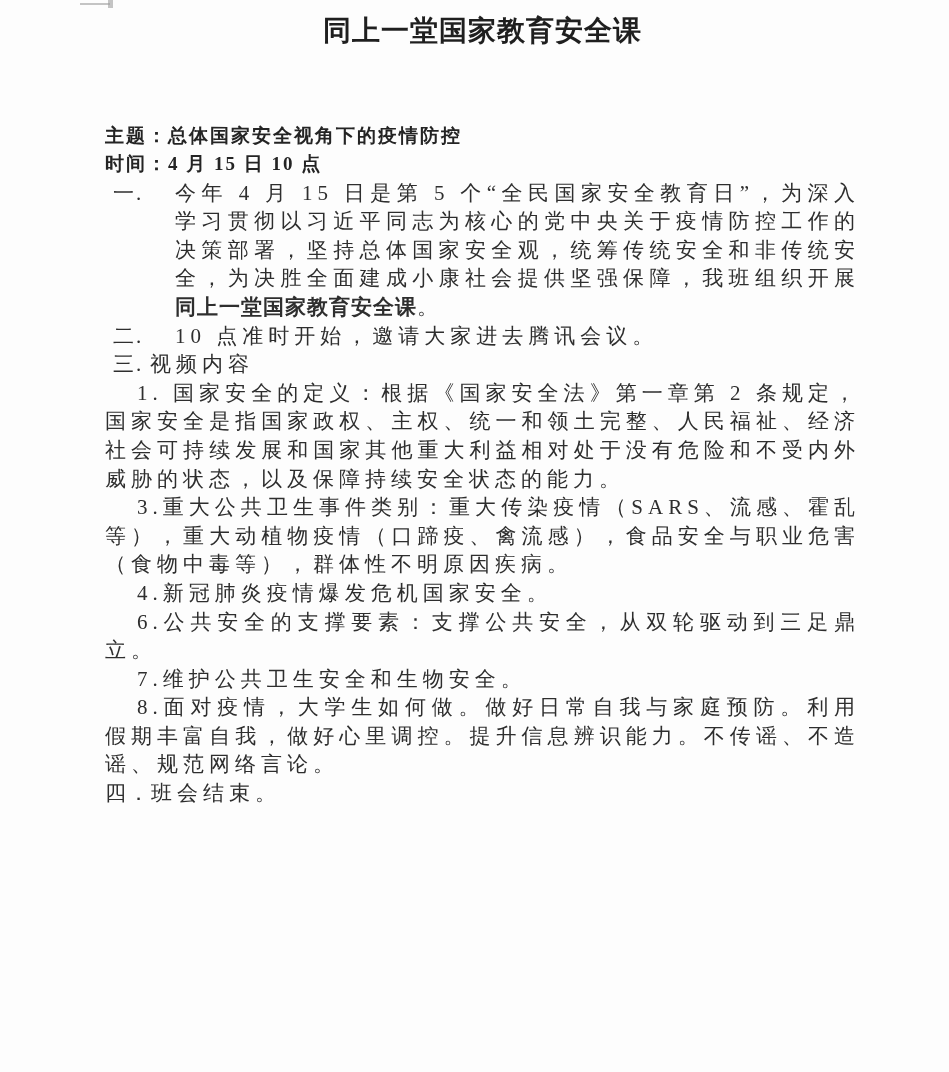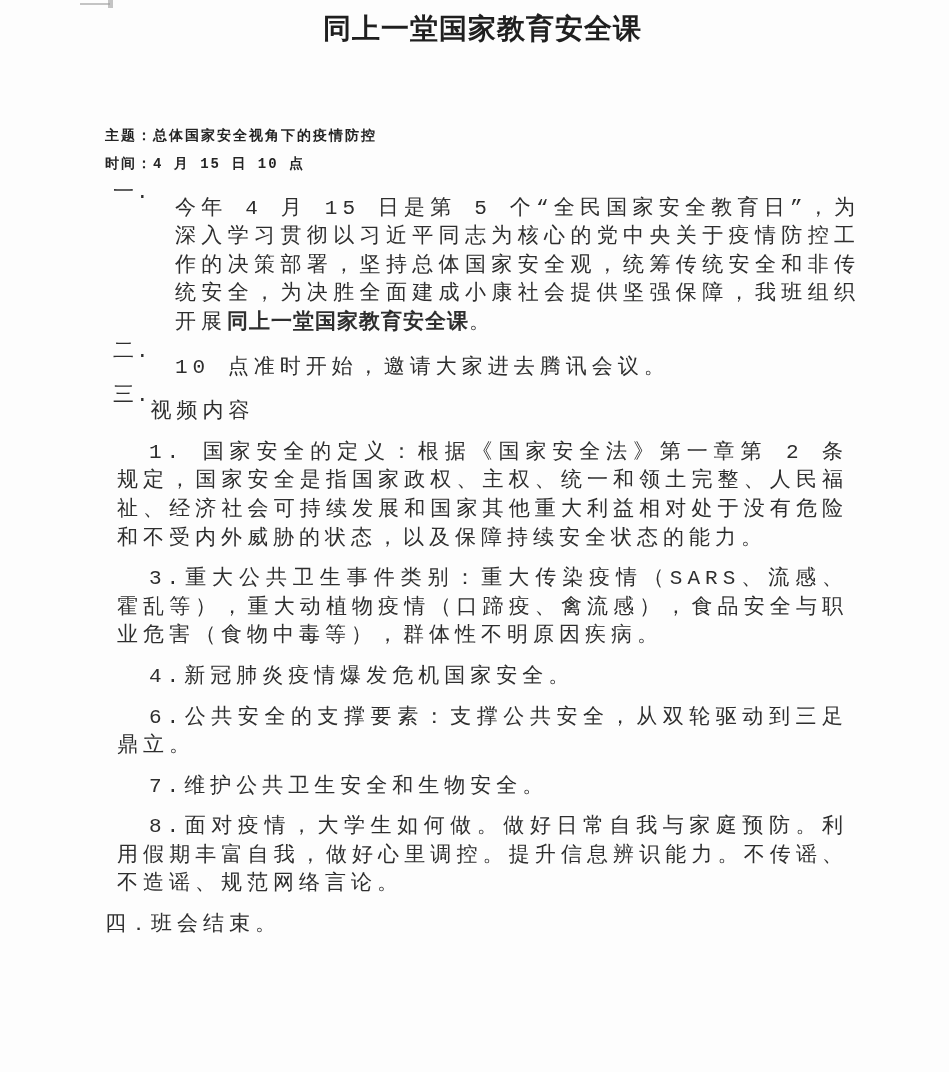--- a/index.html
+++ b/index.html
@@ -7,21 +7,21 @@
     padding: 0;
     background: #ffffff;
   }
   .page {
     position: relative;
     width: 949px;
     height: 1072px;
     box-sizing: border-box;
     background: #fdfdfd;
     color: #2b2b2b;
-    font-family: Liberation Mono, monospace;
+    font-family: Liberation Serif, serif;
     padding: 14px 89px 0 105px;
     overflow: hidden;
   }
   
   .scan-artifact {
     position: absolute;
     left: 80px;
     top: 3px;
     width: 30px;
     height: 2px;
@@ -40,21 +40,21 @@
     margin: 0;
     font-size: 28px;
     font-weight: 700;
     line-height: 34px;
     text-align: center;
     letter-spacing: 1px;
     color: #1f1f1f;
   }
   .meta-block {
     margin-top: 74px;
-    font-size: 14px;
+    font-size: 19px;
     font-weight: 700;
     line-height: 28.3px;
     letter-spacing: 2px;
     color: #242424;
   }
   .meta-line { white-space: nowrap; }
   .body-block {
     font-size: 21px;
     line-height: 28.6px;
     letter-spacing: 5px;
@@ -62,27 +62,27 @@
     color: #2e2e2e;
   }
   .list-item { display: flex; }
   .list-item .marker {
     flex: 0 0 70px;
     box-sizing: border-box;
     padding-left: 8px;
     letter-spacing: 2px;
   }
   .list-item.narrow .marker { flex: 0 0 45px; }
-  .list-item .li-text { flex: 1; text-align: justify; margin-top: 16px; }
+  .list-item .li-text { flex: 1; text-align: justify; }
   .bold-run {
     font-weight: 700;
     letter-spacing: 1px;
   }
   .sub-point {
-    margin: 12px;
+    margin: 0;
     text-indent: 32px;
     text-align: justify;
   }
   .closing-line { display: flex; }
   .closing-line .marker {
     flex: 0 0 45px;
     box-sizing: border-box;
     letter-spacing: 2px;
     padding-left: 0;
   }

